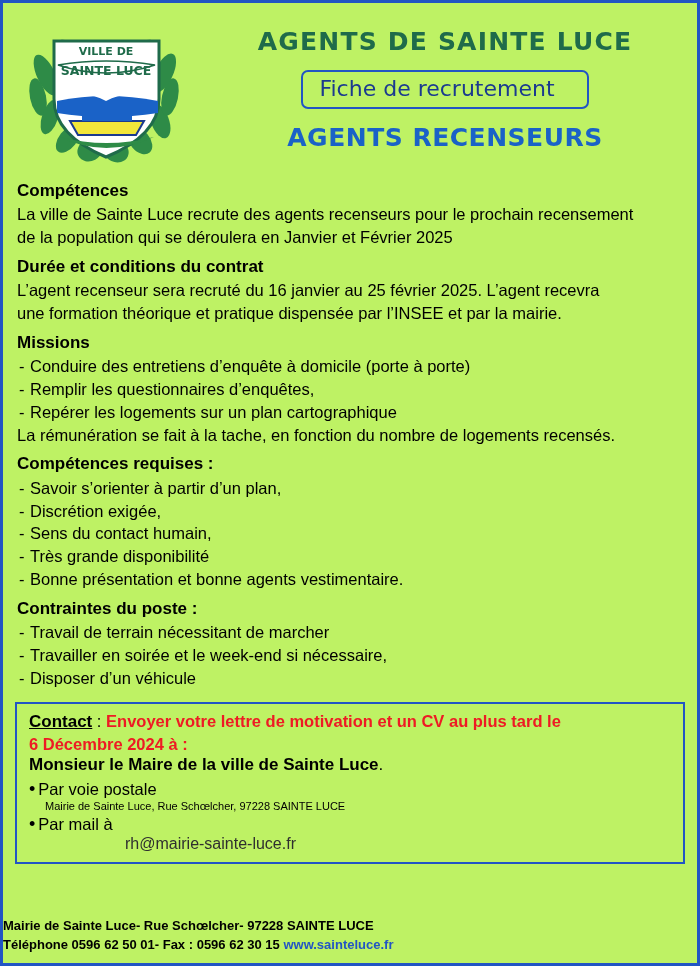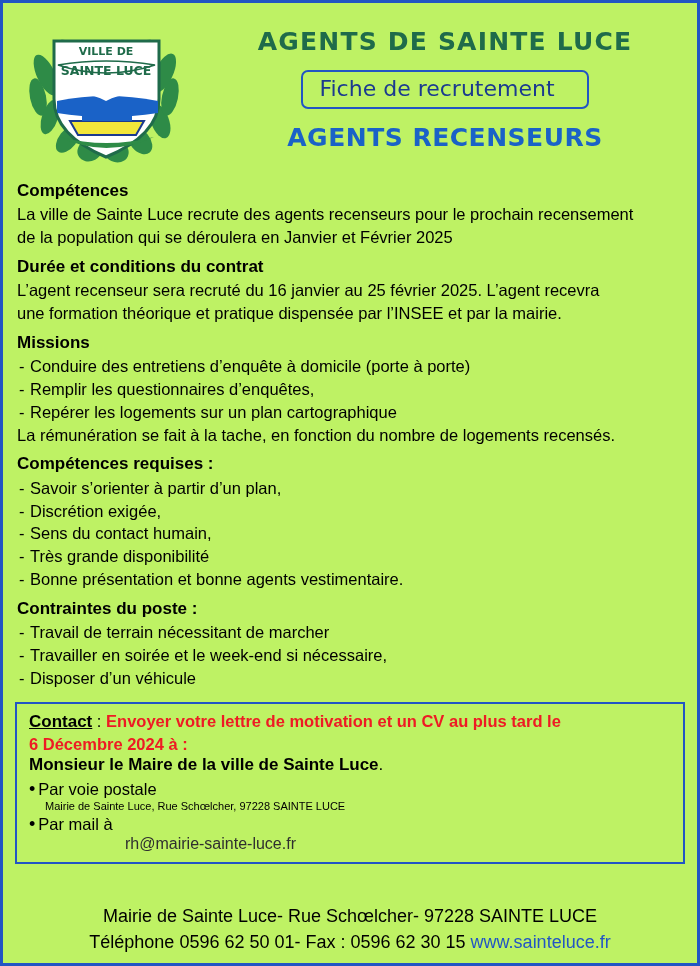--- a/index.html
+++ b/index.html
@@ -142,23 +142,23 @@
     padding-left: 96px;
     font-size: 16px;
     color: #2f2f2f;
   }
   
   .footer {
     position: absolute;
     left: 0;
     right: 0;
     bottom: 8px;
-    text-align: center;
-    font-weight: normal;
-    font-size: 18px;
+    text-align: left;
+    font-weight: bold;
+    font-size: 13px;
     line-height: 1.45;
   }
   .footer .site {
     color: #2255c4;
   }
   
   .logo {
     position: relative;
     width: 165px;
     height: 150px;

